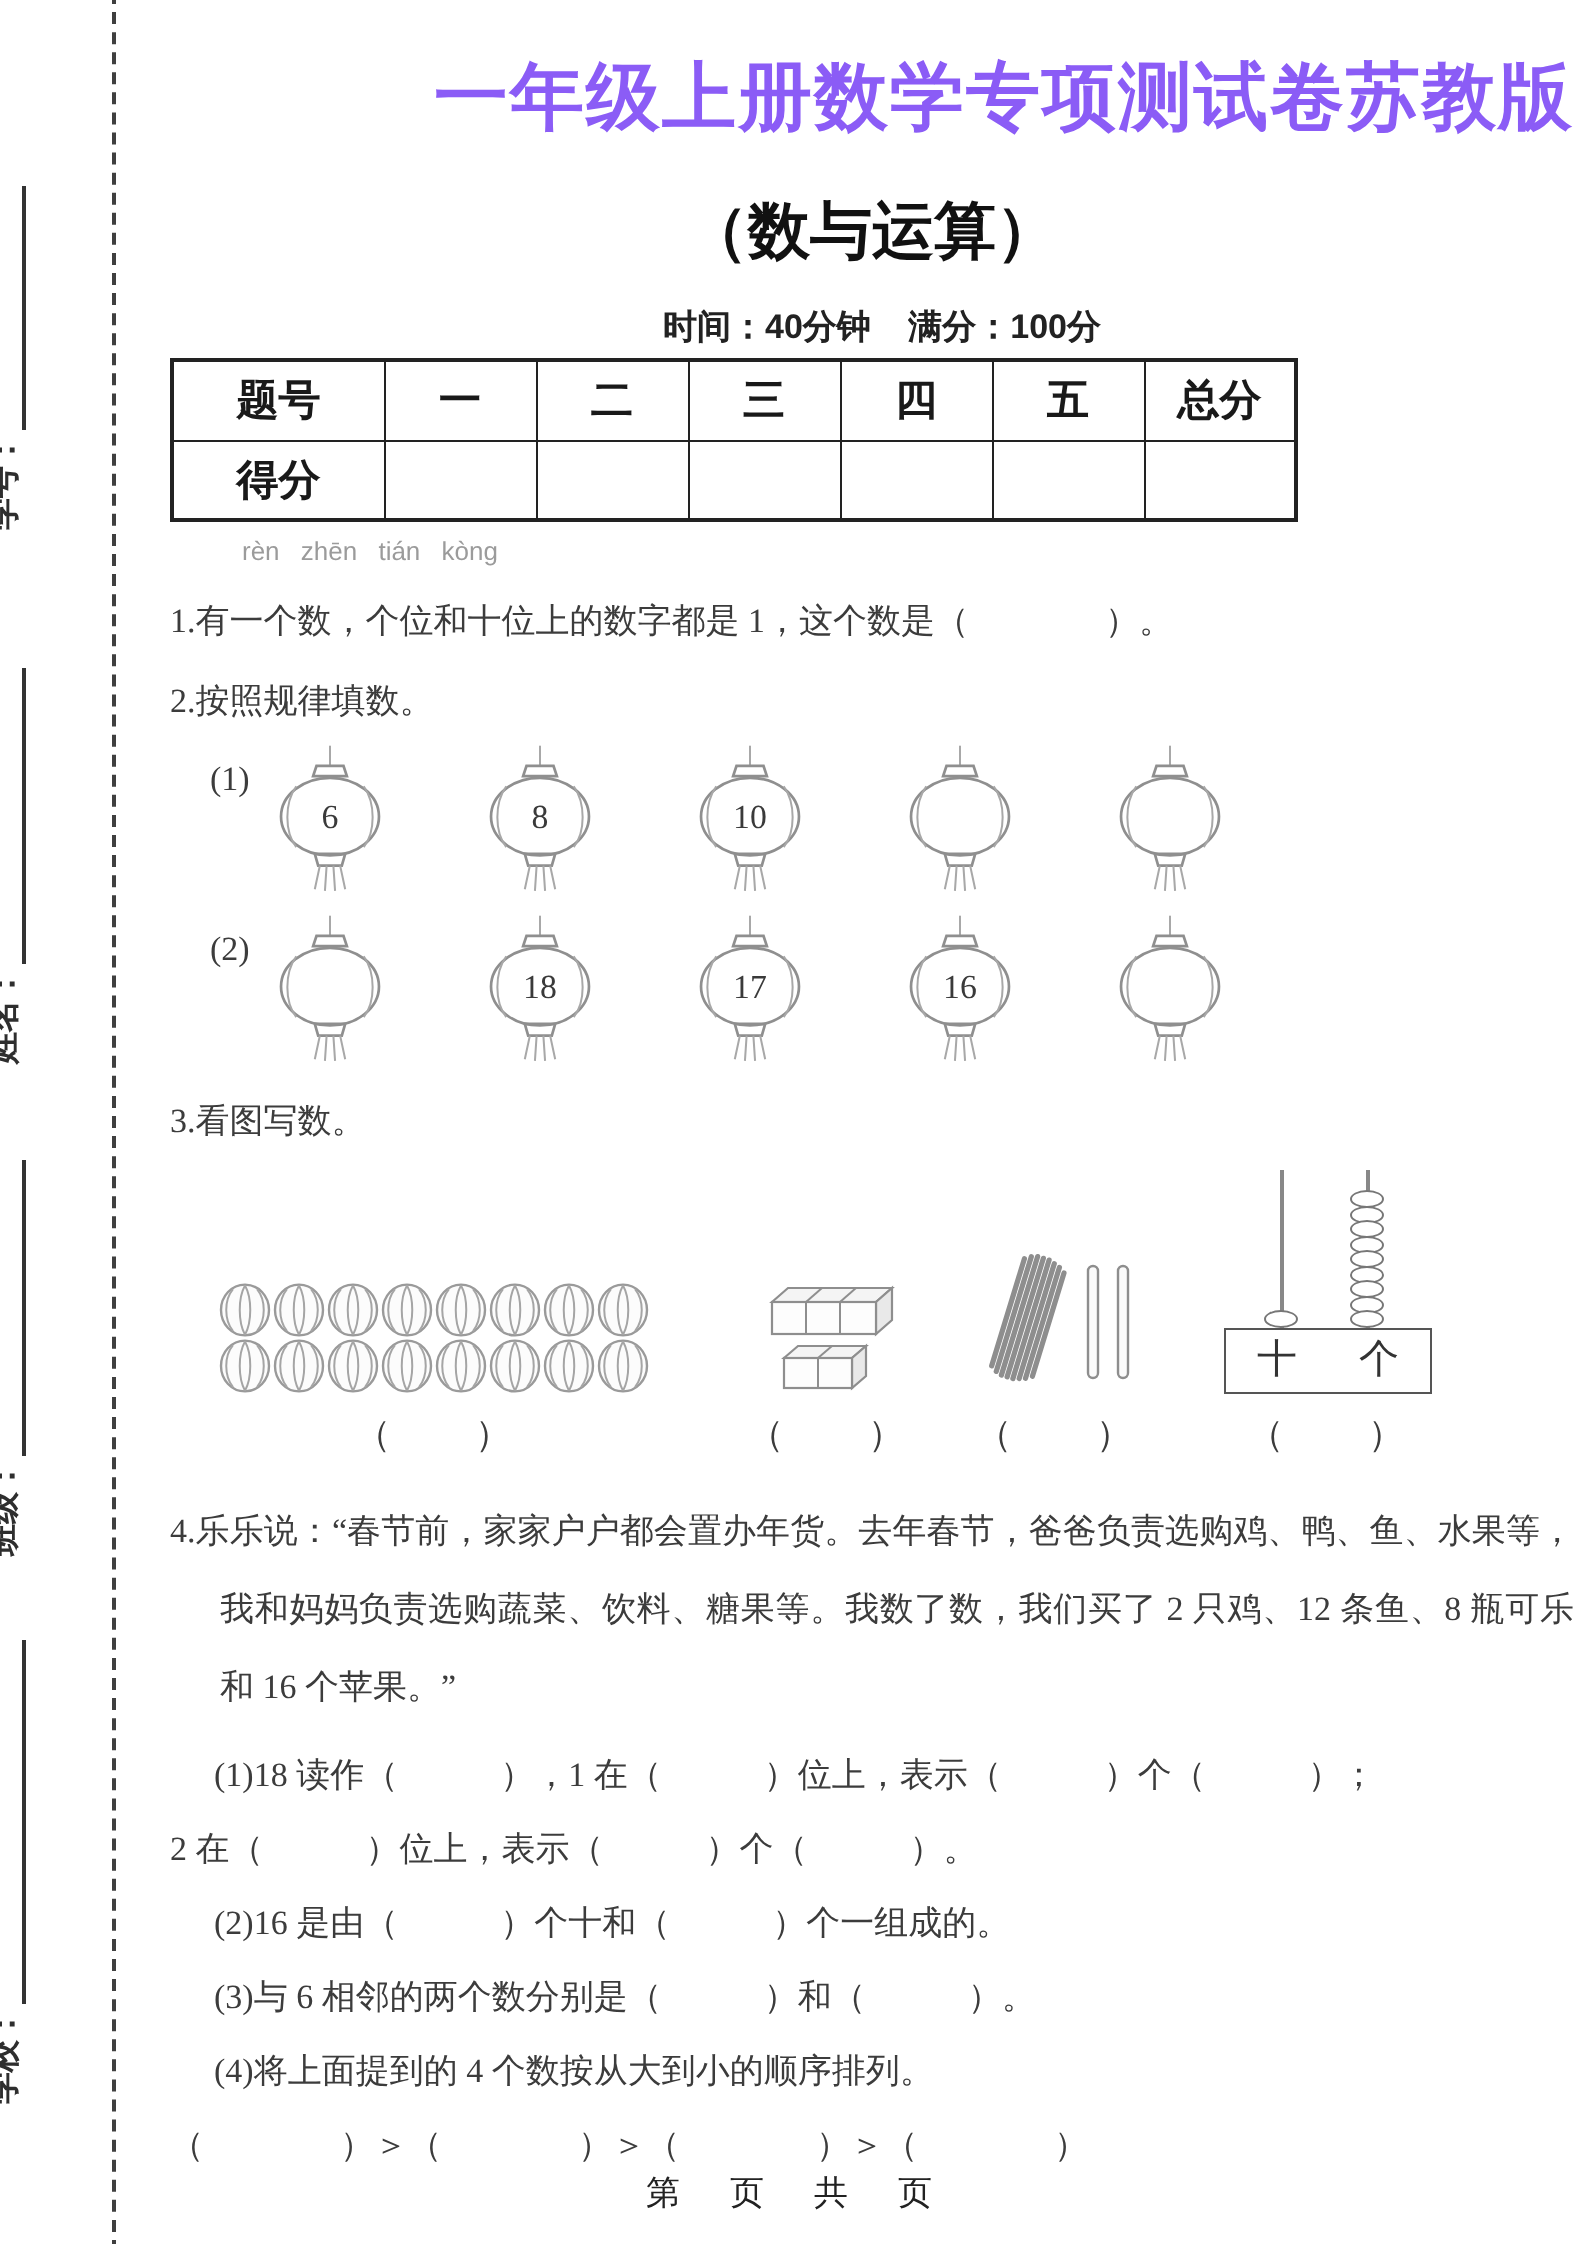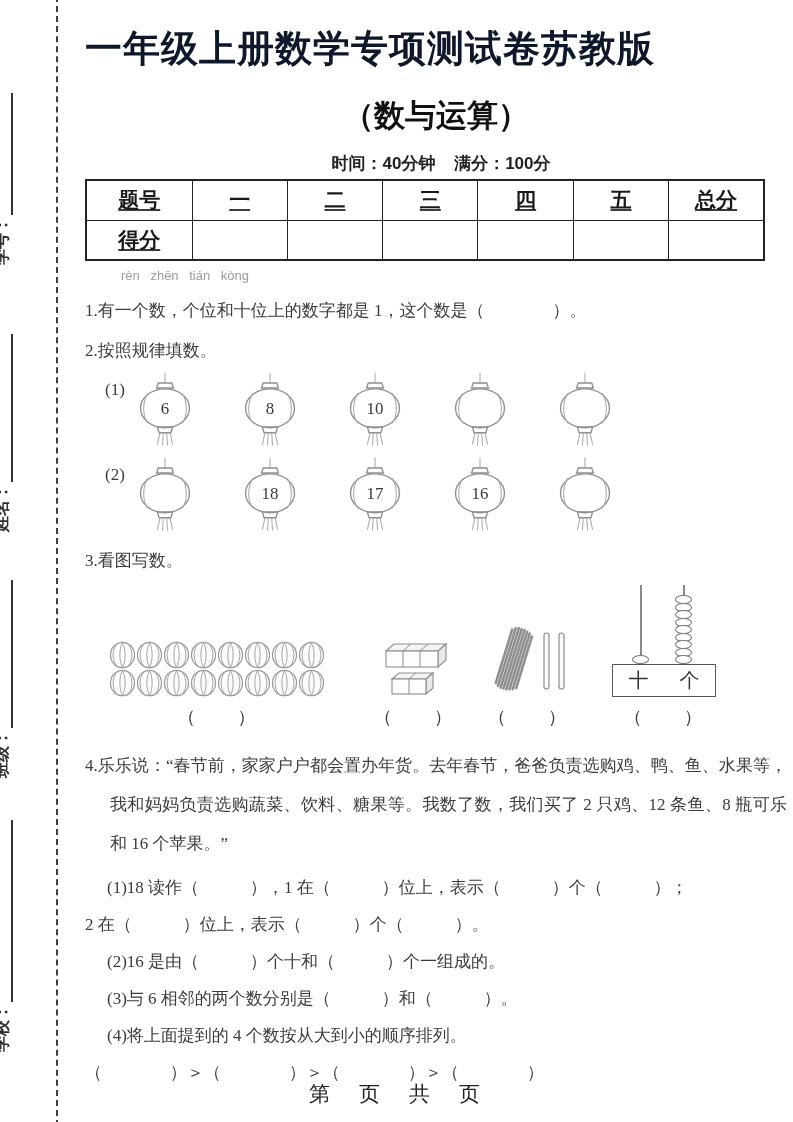--- a/index.html
+++ b/index.html
@@ -20,36 +20,35 @@
     font-family:"Liberation Sans","DejaVu Sans",sans-serif;
     font-size:16px; font-weight:bold; color:#2e2e2e;
   }
   .side-line {
     display:inline-block; border-bottom:2px solid #333; height:14px;
     margin-left:2px; vertical-align:bottom;
   }
   
   .content { position:absolute; left:85px; top:0; width:702px; }
   .title {
-    margin-top:24px; text-align:left; font-size:37px; letter-spacing:1px;
-    font-family:Liberation Sans, sans-serif; font-weight:bold; color:#0f172a;
+    margin-top:24px; text-align:right; font-size:37px; letter-spacing:1px;
+    font-family:Liberation Sans, sans-serif; font-weight:bold; color:#8b5cf6;
   }
   .subtitle {
     margin-top:21px; text-align:center; font-size:31px;
     font-family:"Liberation Sans","DejaVu Sans",sans-serif; font-weight:bold; color:#111;
   }
   .meta {
     margin:15px 4px 4px 0; text-align:center; font-size:17px; font-weight:bold; color:#222;
     font-family:"Liberation Sans","DejaVu Sans",sans-serif;
   }
   .meta span { margin-left:14px; }
   table.score-table {
-    width:680px; border-collapse:collapse; table-layout:fixed;
+    width:564px; border-collapse:collapse; table-layout:fixed;
     border:2.2px solid #222;
-    text-decoration:underline;
   }
   table.score-table td {
     border:1.6px solid #222; height:40px; text-align:center;
     font-family:"Liberation Sans","DejaVu Sans",sans-serif;
     font-size:21px; font-weight:bold; color:#191919;
   }
   td.first-col { width:106px; }
   .pinyin {
     margin:7px 0 0 36px; font-size:13px; color:#9b9b9b; word-spacing:7px;
     font-family:"Liberation Sans","DejaVu Sans",sans-serif;
@@ -88,21 +87,21 @@
     border:1.7px solid #555; display:flex; background:#fff;
   }
   .abox span { flex:1; text-align:center; font-size:20px; line-height:30px; color:#333; }
   
   .q4text { margin-top:17px; font-size:17px; line-height:39px; color:#3c3c3c;
             padding-left:25px; text-indent:-25px; text-align:justify; }
   .subq { margin-top:13px; font-size:17px; line-height:24px; color:#3c3c3c; }
   .indent { padding-left:22px; }
   .footer {
     position:absolute; bottom:14px; left:0; width:100%; text-align:center;
-    font-size:21px; letter-spacing:4px; color:#222;
+    font-size:17px; letter-spacing:4px; color:#222;
     font-family:"Liberation Sans","DejaVu Sans",sans-serif;
   }
 </style>
 </head>
 <body>
 
 <div class="page">
 
   <div class="seal-line"></div>
 

